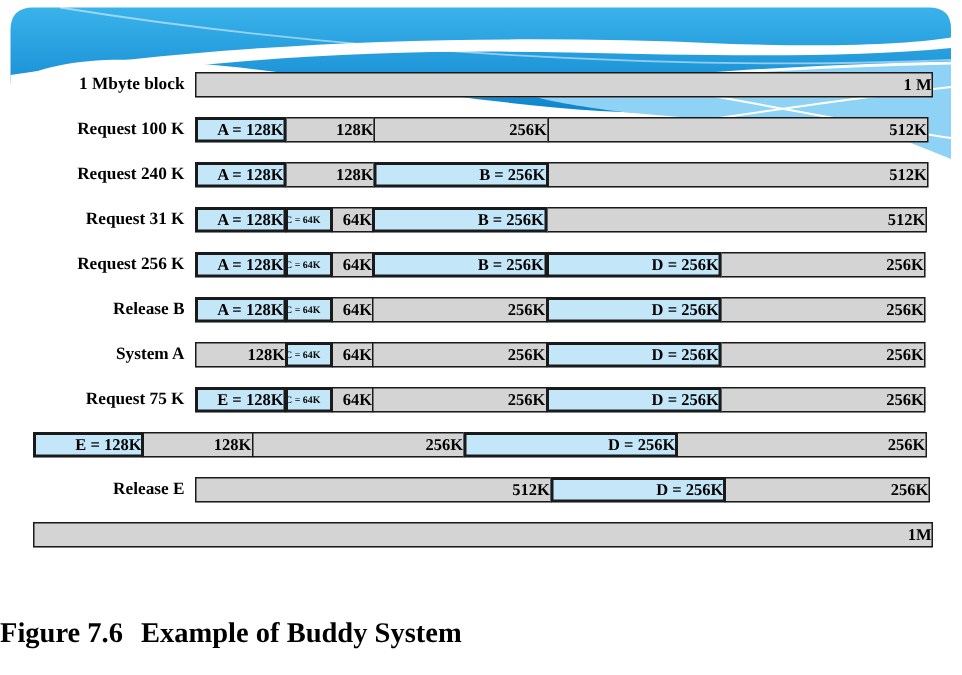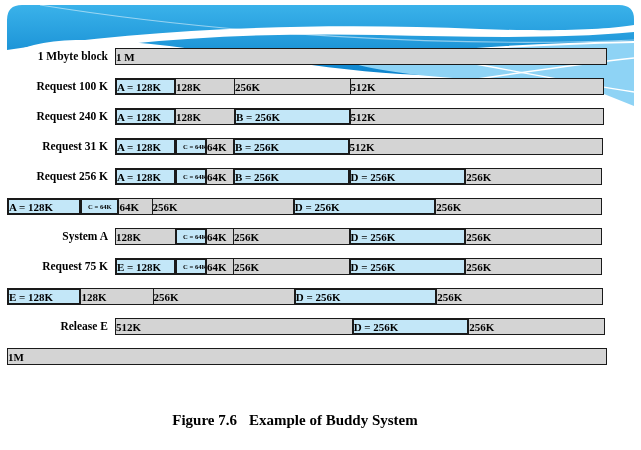--- a/index.html
+++ b/index.html
@@ -1,39 +1,39 @@
 <!DOCTYPE html>
 <html style="--banner-top: #3ab2ea; --banner-bottom: #0d84cd; --wave-light: #8ed3f5; --free-fill: #d4d4d4; --alloc-fill: #c3e7f8; --border: #1a1a1a;"><head>
 <meta charset="utf-8">
 <style>
   html,body{margin:0;padding:0;background:#ffffff;}
   .slide{
     position:relative;width:641px;height:450px;background:#fff;overflow:hidden;
     font-family:"Liberation Serif",serif;font-weight:bold;color:#000;
   }
   .header-art{position:absolute;top:0;left:0;z-index:0;}
-  .rows{position:absolute;top:48px;left:7px;width:600px;z-index:2;}
+  .rows{position:absolute;top:48px;left:22px;width:600px;z-index:2;}
   .row{display:flex;align-items:center;height:17px;margin-bottom:13px;}
   .row-label{
     width:108px;flex:none;text-align:right;padding-right:7px;
     font-size:11.5px;line-height:17px;box-sizing:border-box;white-space:nowrap;
   }
   .row-blocks{flex:1;display:flex;height:17px;}
   .seg{
     box-sizing:border-box;height:17px;border:1px solid var(--border);
-    background:var(--free-fill);display:flex;align-items:center;justify-content:flex-start;
+    background:var(--free-fill);display:flex;align-items:center;justify-content:flex-end;
     font-size:11px;white-space:nowrap;overflow:hidden;font-family:Liberation Serif, serif;
   }
   .seg + .seg{margin-left:-1px;}
   .seg.alloc{background:var(--alloc-fill);border-width:2px;position:relative;z-index:1;}
   .seg span{display:inline-block;}
   .seg.small span{font-size:10px;transform:scale(.66);transform-origin:50% 55%;}
   .caption{
-    position:absolute;top:412px;left:0;width:590px;text-align:center;
-    font-size:15px;z-index:2;
+    position:absolute;top:412px;left:0;width:590px;
+    font-size:19px;z-index:2;
   }
   .cap-gap{display:inline-block;width:12px;}
 </style>
 </head>
 <body>
 
 <div class="slide">
 
   <svg class="header-art" width="641" height="112" viewBox="0 0 641 112" aria-hidden="true">
     <defs>
@@ -131,20 +131,21 @@
           </div>
           <div class="seg alloc" style="width: 23.9%;">
             <span>D = 256K</span>
           </div>
           <div class="seg" style="width: 27.8%;">
             <span>256K</span>
           </div>
         </div>
       </div>
       <div class="row">
+        <div class="row-label">Release B</div>
         <div class="row-blocks">
           <div class="seg alloc" style="width: 12.4%;">
             <span>A = 128K</span>
           </div>
           <div class="seg alloc small" style="width: 6.5%;">
             <span>C = 64K</span>
           </div>
           <div class="seg" style="width: 5.7%;">
             <span>64K</span>
           </div>

